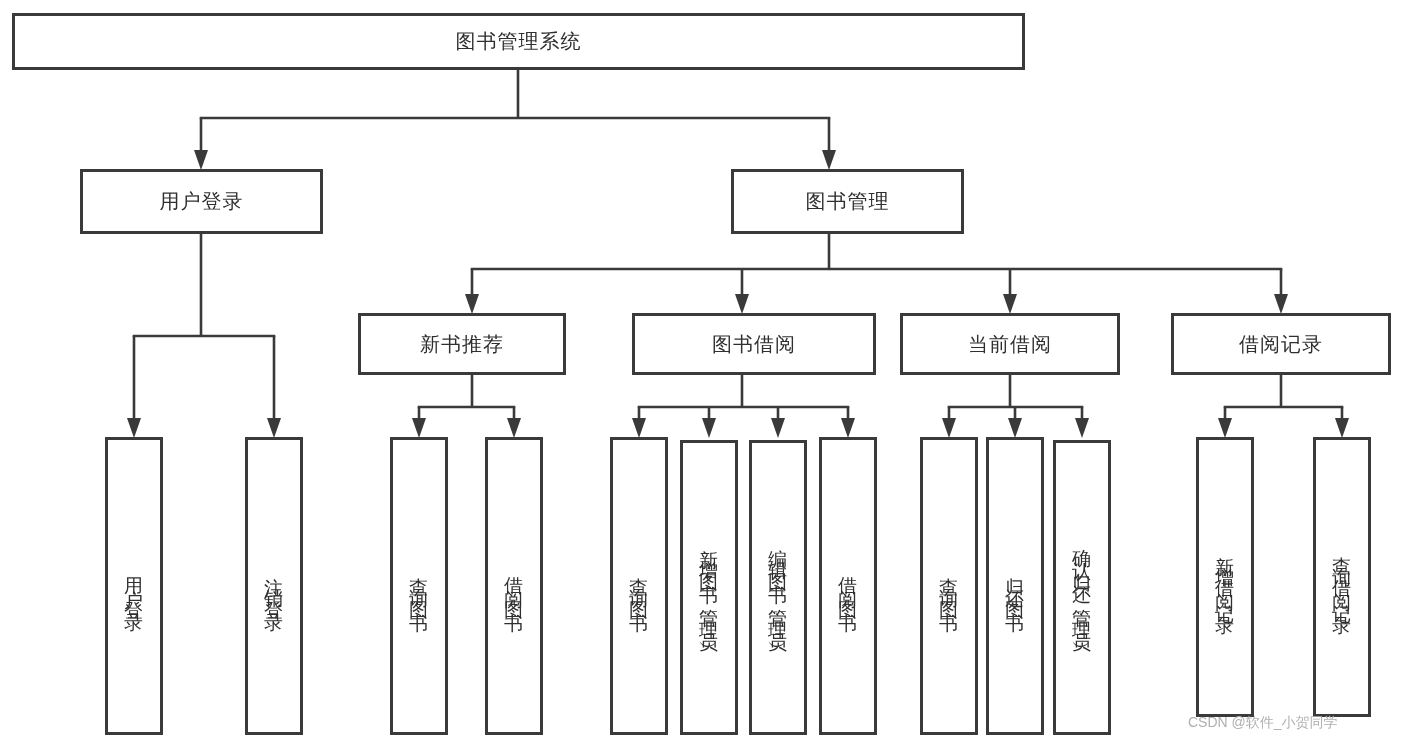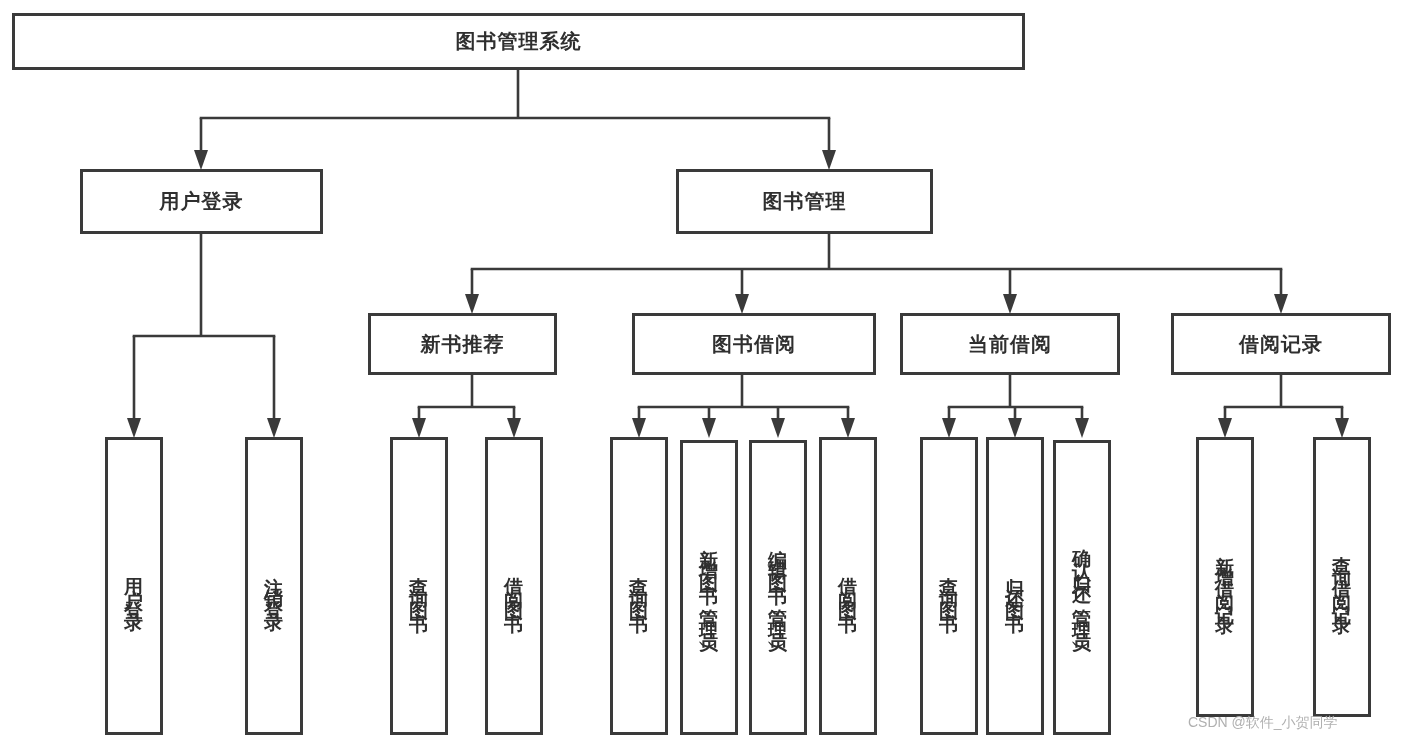--- a/index.html
+++ b/index.html
@@ -24,21 +24,20 @@
   .box {
     position: absolute;
     box-sizing: border-box;
     background: #ffffff;
     border: 3px solid #3a3a3a;
     display: flex;
     align-items: center;
     justify-content: center;
     color: #2f2f2f;
     z-index: 2;
-    font-weight: bold;
   }
   .box.h span {
     font-size: 20px;
     letter-spacing: 1px;
     white-space: nowrap;
   }
   .box.v span {
     writing-mode: vertical-rl;
     text-orientation: mixed;
     font-size: 19px;
@@ -136,25 +135,25 @@
     </g>
   </svg>
 
   <div class="box h" style="left:12px;top:13px;width:1013px;height:57px">
     <span>图书管理系统</span>
   </div>
 
   <div class="box h" style="left:80px;top:169px;width:243px;height:65px">
     <span>用户登录</span>
   </div>
-  <div class="box h" style="left:676px;top:169px;width:257px;height:65px">
+  <div class="box h" style="left:731px;top:169px;width:233px;height:65px">
     <span>图书管理</span>
   </div>
 
-  <div class="box h" style="left:368px;top:313px;width:189px;height:62px">
+  <div class="box h" style="left:358px;top:313px;width:208px;height:62px">
     <span>新书推荐</span>
   </div>
   <div class="box h" style="left:632px;top:313px;width:244px;height:62px">
     <span>图书借阅</span>
   </div>
   <div class="box h" style="left:900px;top:313px;width:220px;height:62px">
     <span>当前借阅</span>
   </div>
   <div class="box h" style="left:1171px;top:313px;width:220px;height:62px">
     <span>借阅记录</span>

